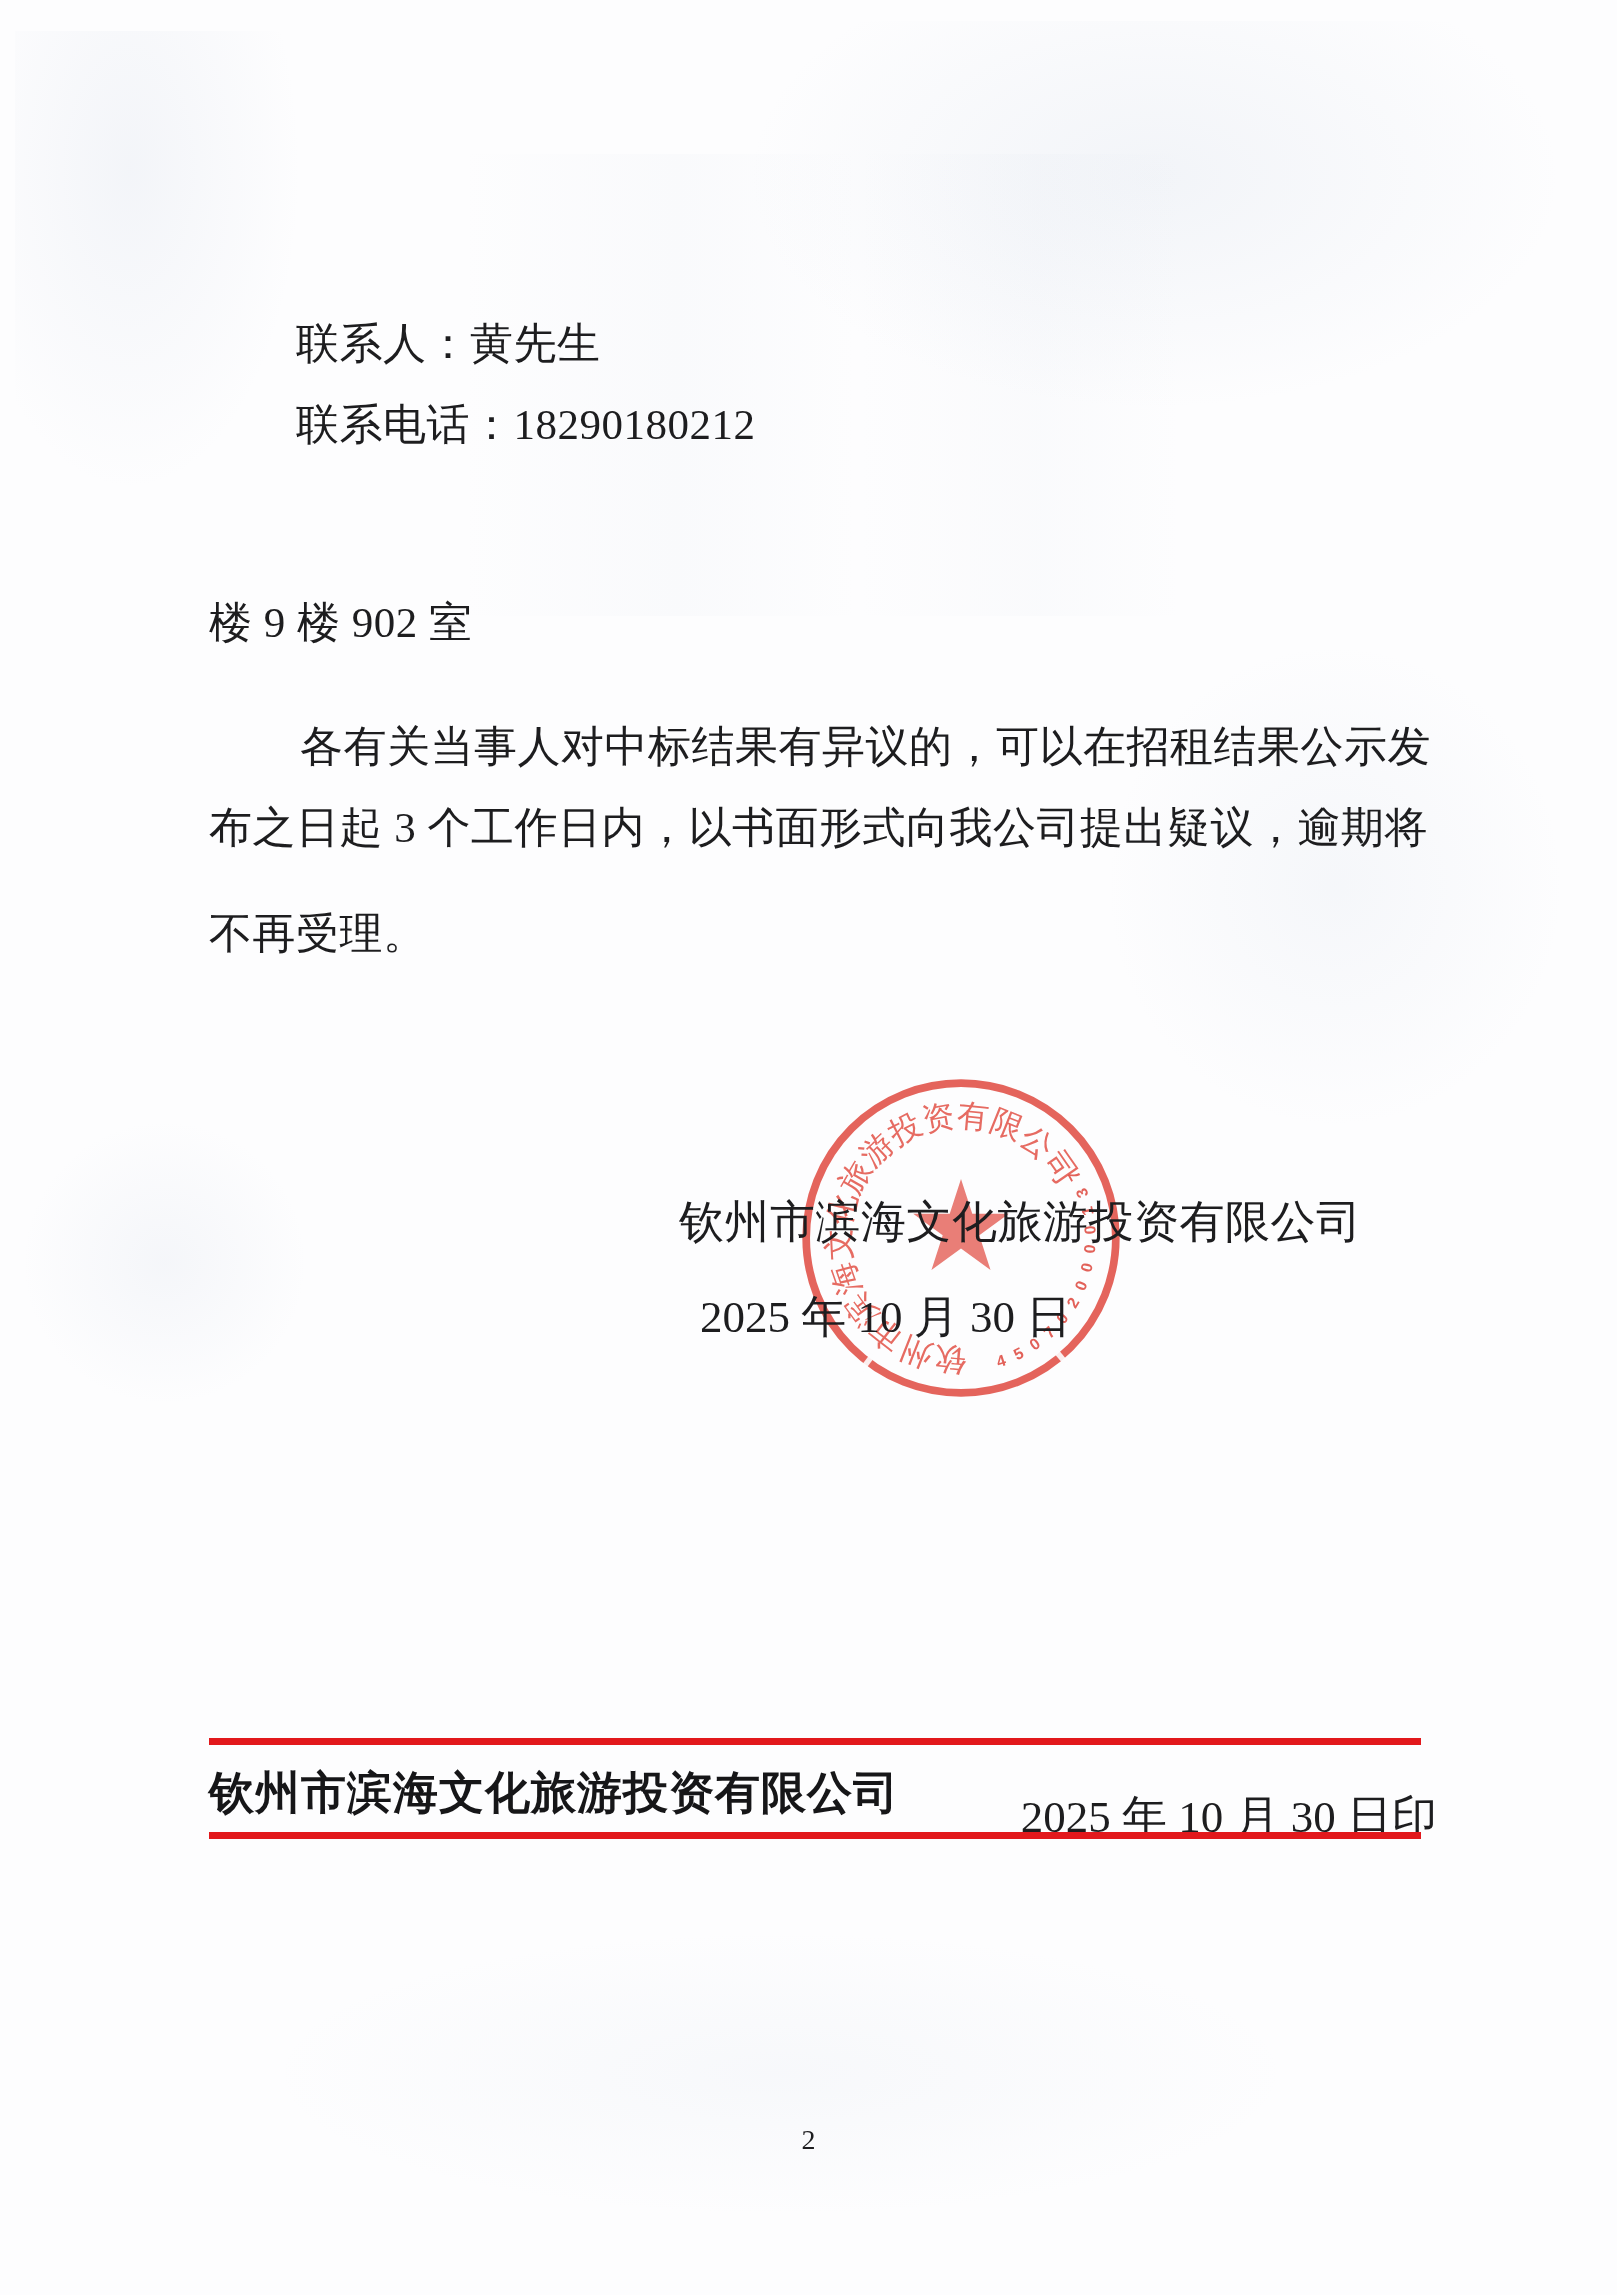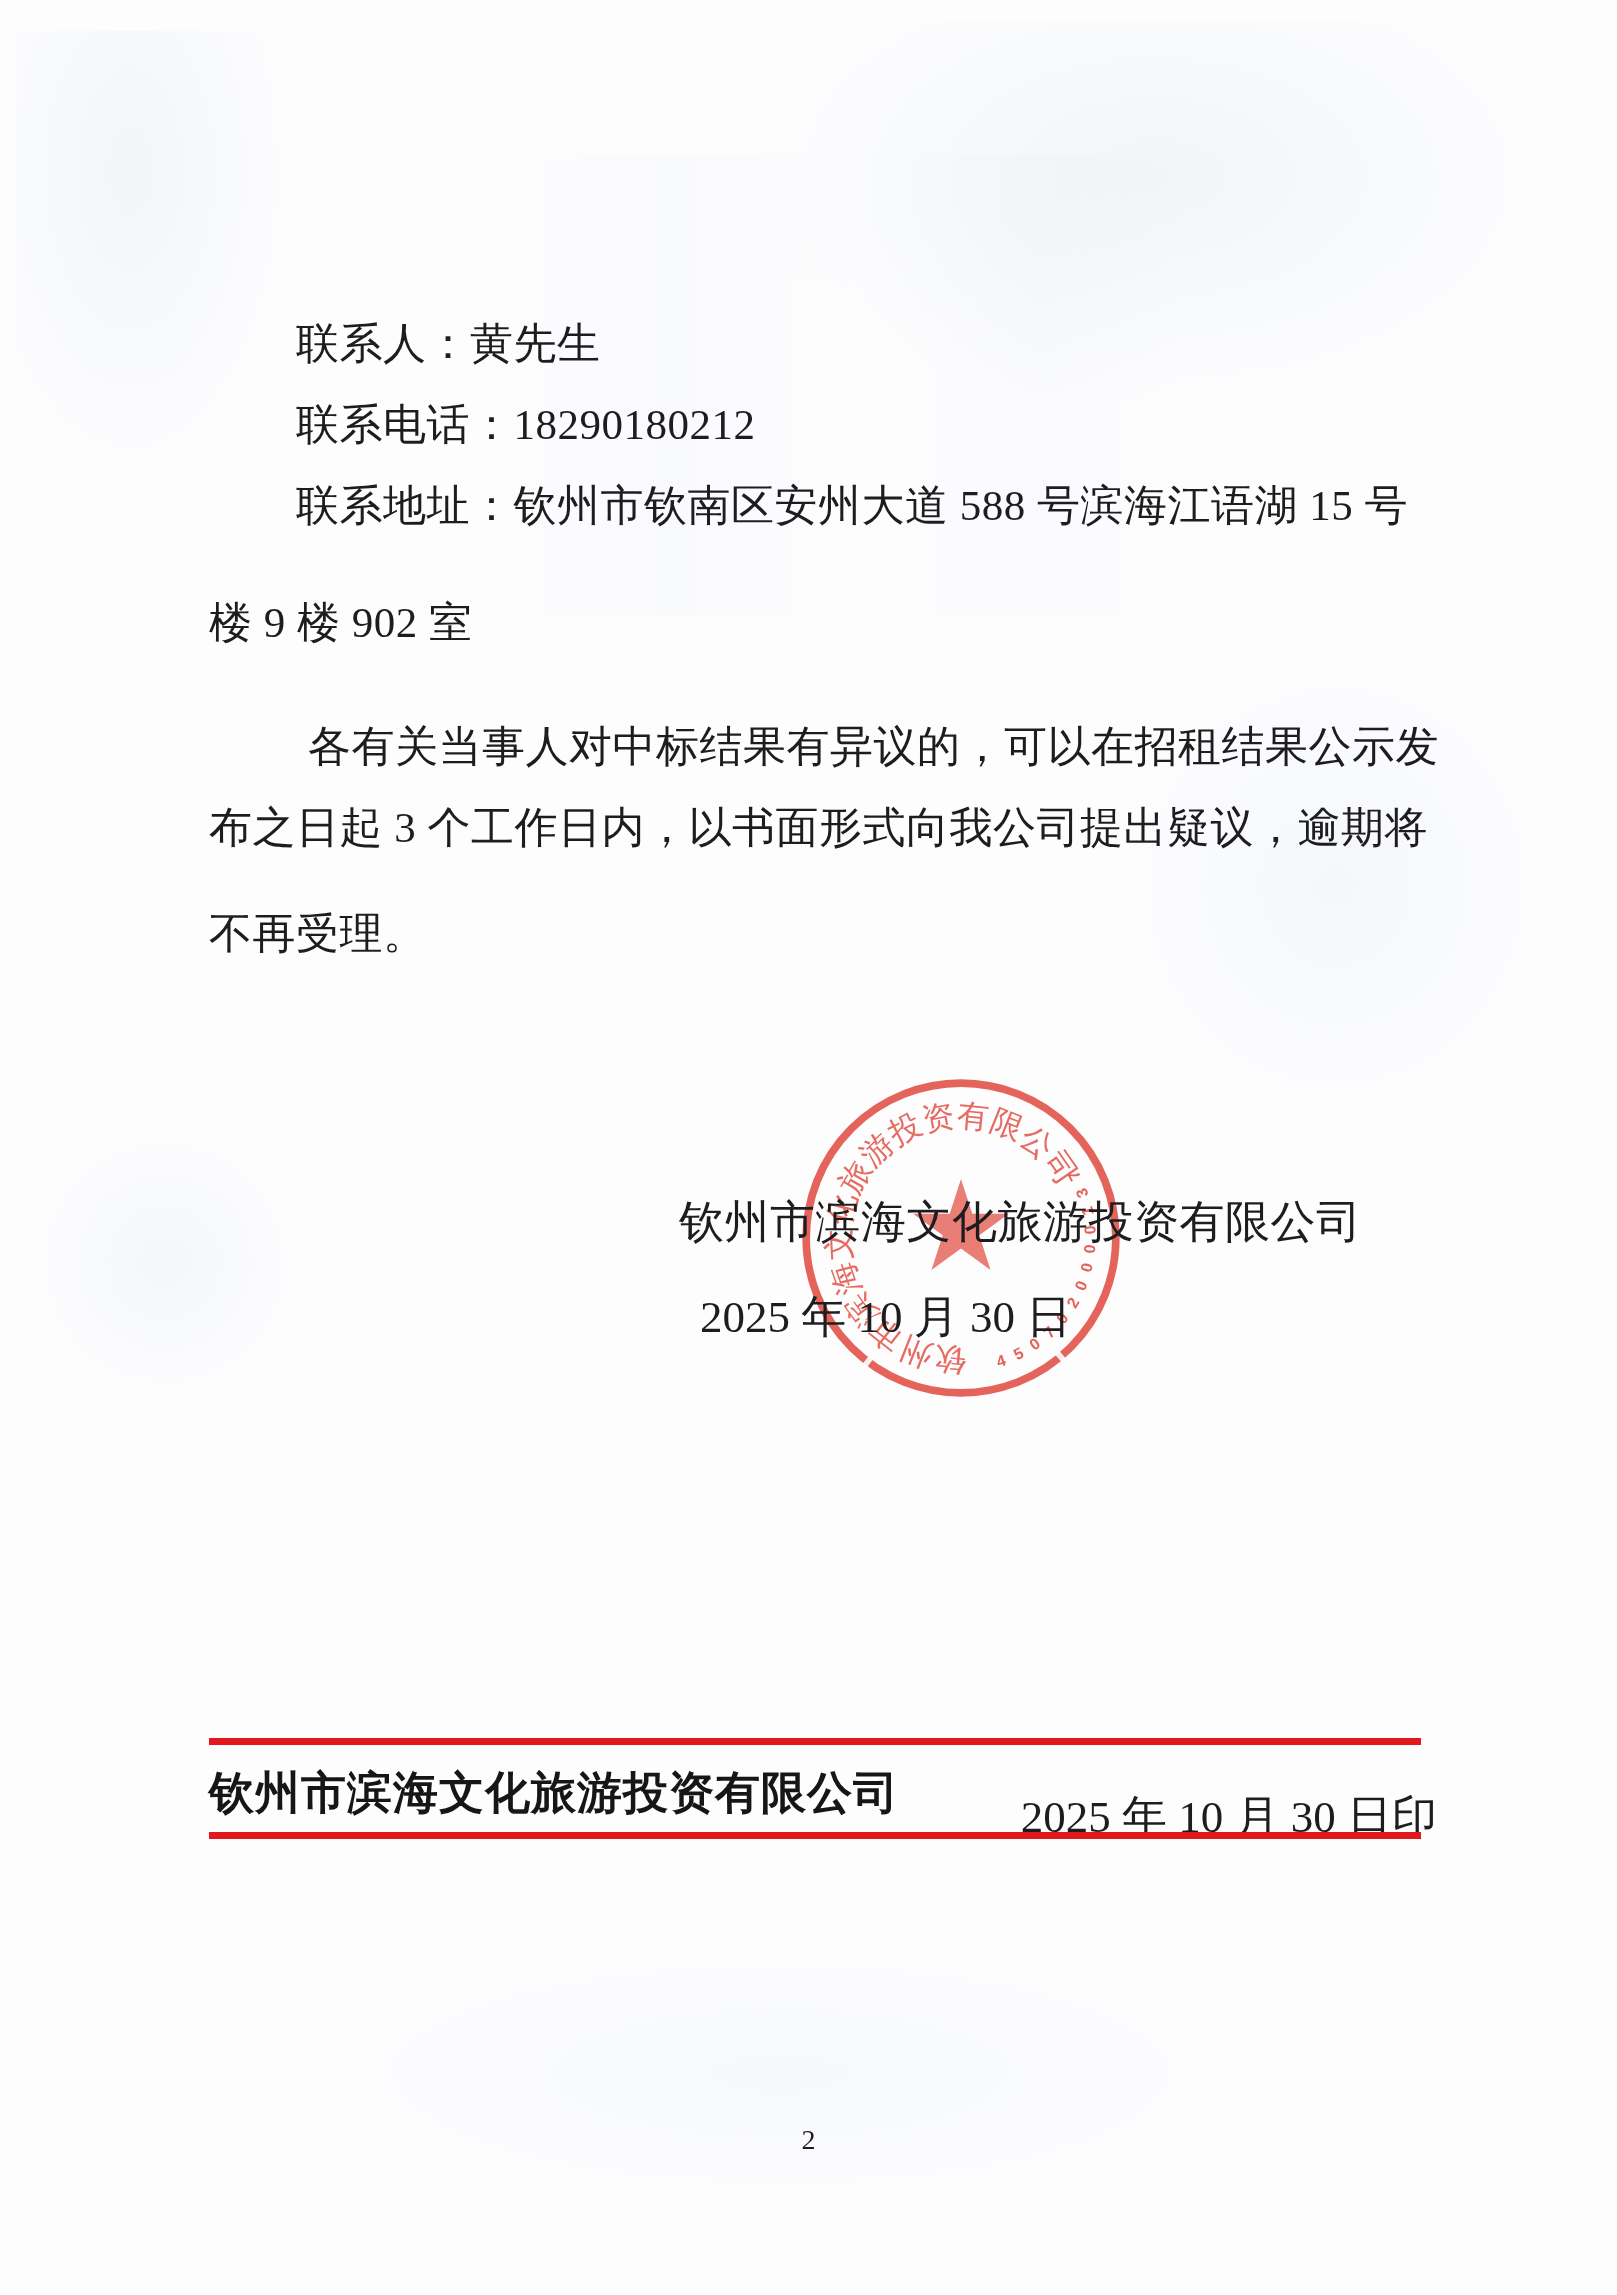--- a/index.html
+++ b/index.html
@@ -21,21 +21,21 @@
        background:radial-gradient(ellipse at 50% 50%,rgba(176,192,214,.08),rgba(176,192,214,0) 70%);}
   .sm6{left:462px;top:154px;width:719px;height:462px;
        background:linear-gradient(90deg,rgba(190,202,220,0) 0,rgba(190,202,220,.06) 30%,rgba(190,202,220,0) 55%,rgba(190,202,220,.05) 80%,rgba(190,202,220,0) 100%);}
 
   .line{position:absolute;font-size:43px;line-height:1;white-space:pre;letter-spacing:0.5px;z-index:3;}
   .l0{left:296px;top:322px;}
   .l1{left:296px;top:403px;}
   .l2{left:296px;top:484px;}
   .l3{left:209px;top:564px;margin-top:37px;}
   .l4{left:296px;top:645px;}
-  .l5{left:308px;top:725px;text-align:center;}
+  .l5{left:300px;top:725px;text-align:center;}
   .l6{left:209px;top:806px;}
   .l7{left:209px;top:886px;margin-top:26px;}
 
   .sig{position:absolute;font-size:45px;line-height:1;white-space:pre;z-index:3;}
   .sig-company{left:679px;top:1200px;letter-spacing:0.5px;}
   .sig-date{left:700px;top:1295px;}
 
   .seal{position:absolute;left:799px;top:1076px;width:324px;height:324px;z-index:2;}
   .seal-ring{fill:none;stroke:#de4238;stroke-width:15;stroke-opacity:.82;}
   .seal-star{fill:#e0473d;fill-opacity:.70;}
@@ -62,21 +62,20 @@
 
   <div class="smudge sm1"></div>
   <div class="smudge sm2"></div>
   <div class="smudge sm3"></div>
   <div class="smudge sm4"></div>
   <div class="smudge sm5"></div>
   <div class="smudge sm6"></div>
 
   <div class="line l0">联系人：黄先生</div>
   <div class="line l1">联系电话：18290180212</div>
-  <div class="line l2">联系地址：钦州市钦南区安州大道 588 号滨海江语湖 15 号</div>
   <div class="line l3">楼 9 楼 902 室</div>
   <div class="line l5">各有关当事人对中标结果有异议的，可以在招租结果公示发</div>
   <div class="line l6">布之日起 3 个工作日内，以书面形式向我公司提出疑议，逾期将</div>
   <div class="line l7">不再受理。</div>
 
   <div class="seal">
     <svg width="324" height="324" viewBox="0 0 632 632">
       <circle class="seal-ring" cx="316" cy="316" r="302"></circle>
       <polygon class="seal-star" points="316,201 338,268.7 409.2,268.7 351.7,310.6 373.6,378.3 316,336.5 258.4,378.3 280.3,310.6 222.8,268.7 294,268.7"></polygon>
       <g id="seal-arc-text">

